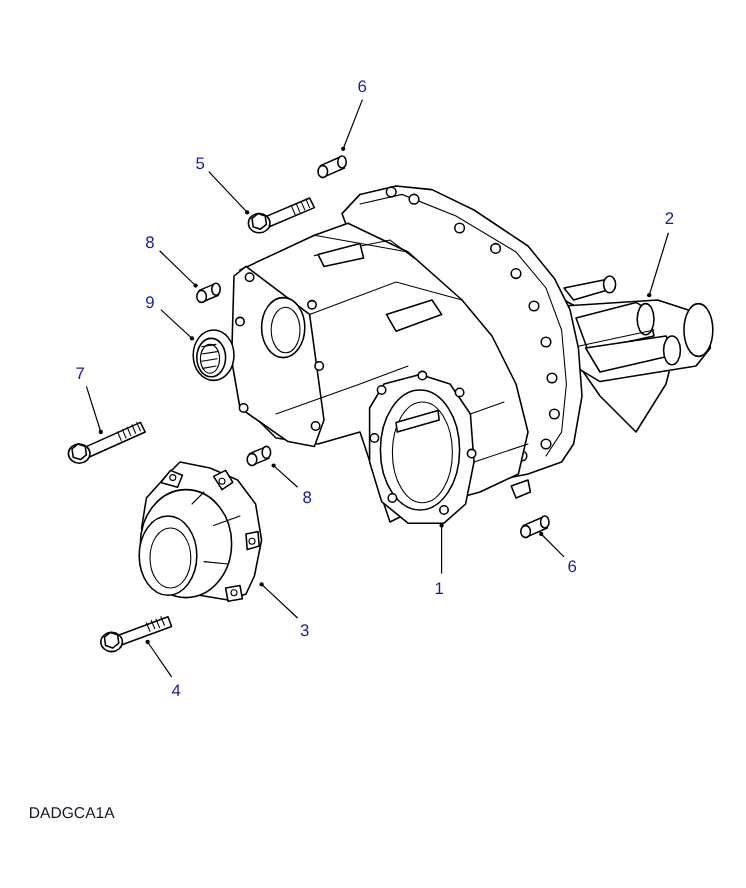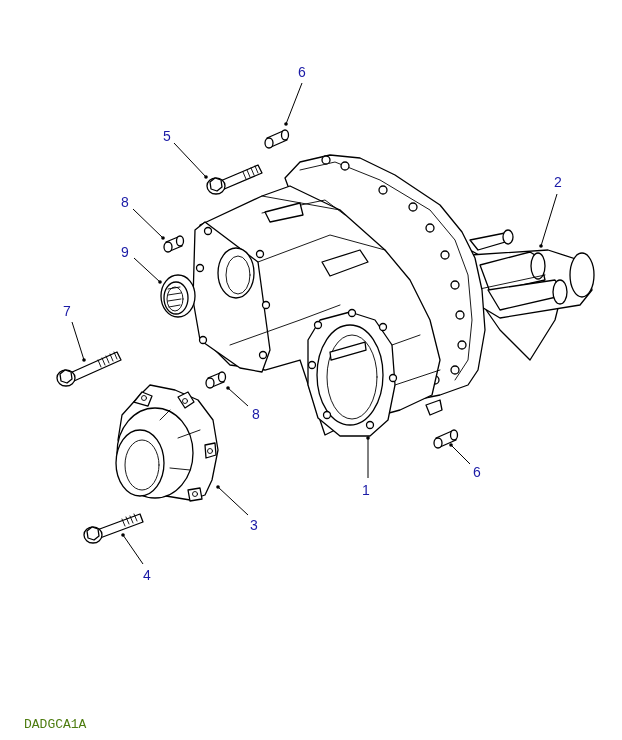--- a/index.html
+++ b/index.html
@@ -3,21 +3,21 @@
 <meta charset="utf-8">
 <style>
   html, body { margin: 0; padding: 0; background: #ffffff; }
   body { width: 622px; height: 740px; position: relative; overflow: hidden; font-family: "Liberation Sans", sans-serif; }
   #diagram { position: absolute; left: 0; top: 0; width: 622px; height: 740px; }
   .part { fill: #ffffff; stroke: #000000; stroke-width: 1.3; stroke-linejoin: round; stroke-linecap: round; }
   .thin { fill: none; stroke: #000000; stroke-width: 0.9; stroke-linecap: round; }
   .leader { stroke: #000000; stroke-width: 1; fill: none; }
   .leader-dot { fill: #000000; }
   .callout-label { font-family: "Liberation Sans", sans-serif; font-size: 14px; fill: #1a1aa6; }
-  .figure-code { position: absolute; left: 24px; top: 670px; font-size: 13px; color: #4d7c0f; font-family: Liberation Mono, monospace; margin-top: 47px; }
+  .figure-code { position: absolute; left: 24px; top: 670px; font-size: 13px; color: #0f172a; font-family: Liberation Sans, sans-serif; }
 </style>
 </head>
 <body>
 
 <svg id="diagram" viewBox="0 0 622 740" xmlns="http://www.w3.org/2000/svg">
 
   <g>
     <path class="part" d="M455,265 L500,330 L530,360 L555,320 L560,300 L470,250 Z"></path>
     <path class="part" d="M470,255 L548,250 L585,262 L592,290 L580,305 L500,318 L470,300 Z"></path>
     <ellipse class="part" cx="582" cy="275" rx="12" ry="22"></ellipse>

